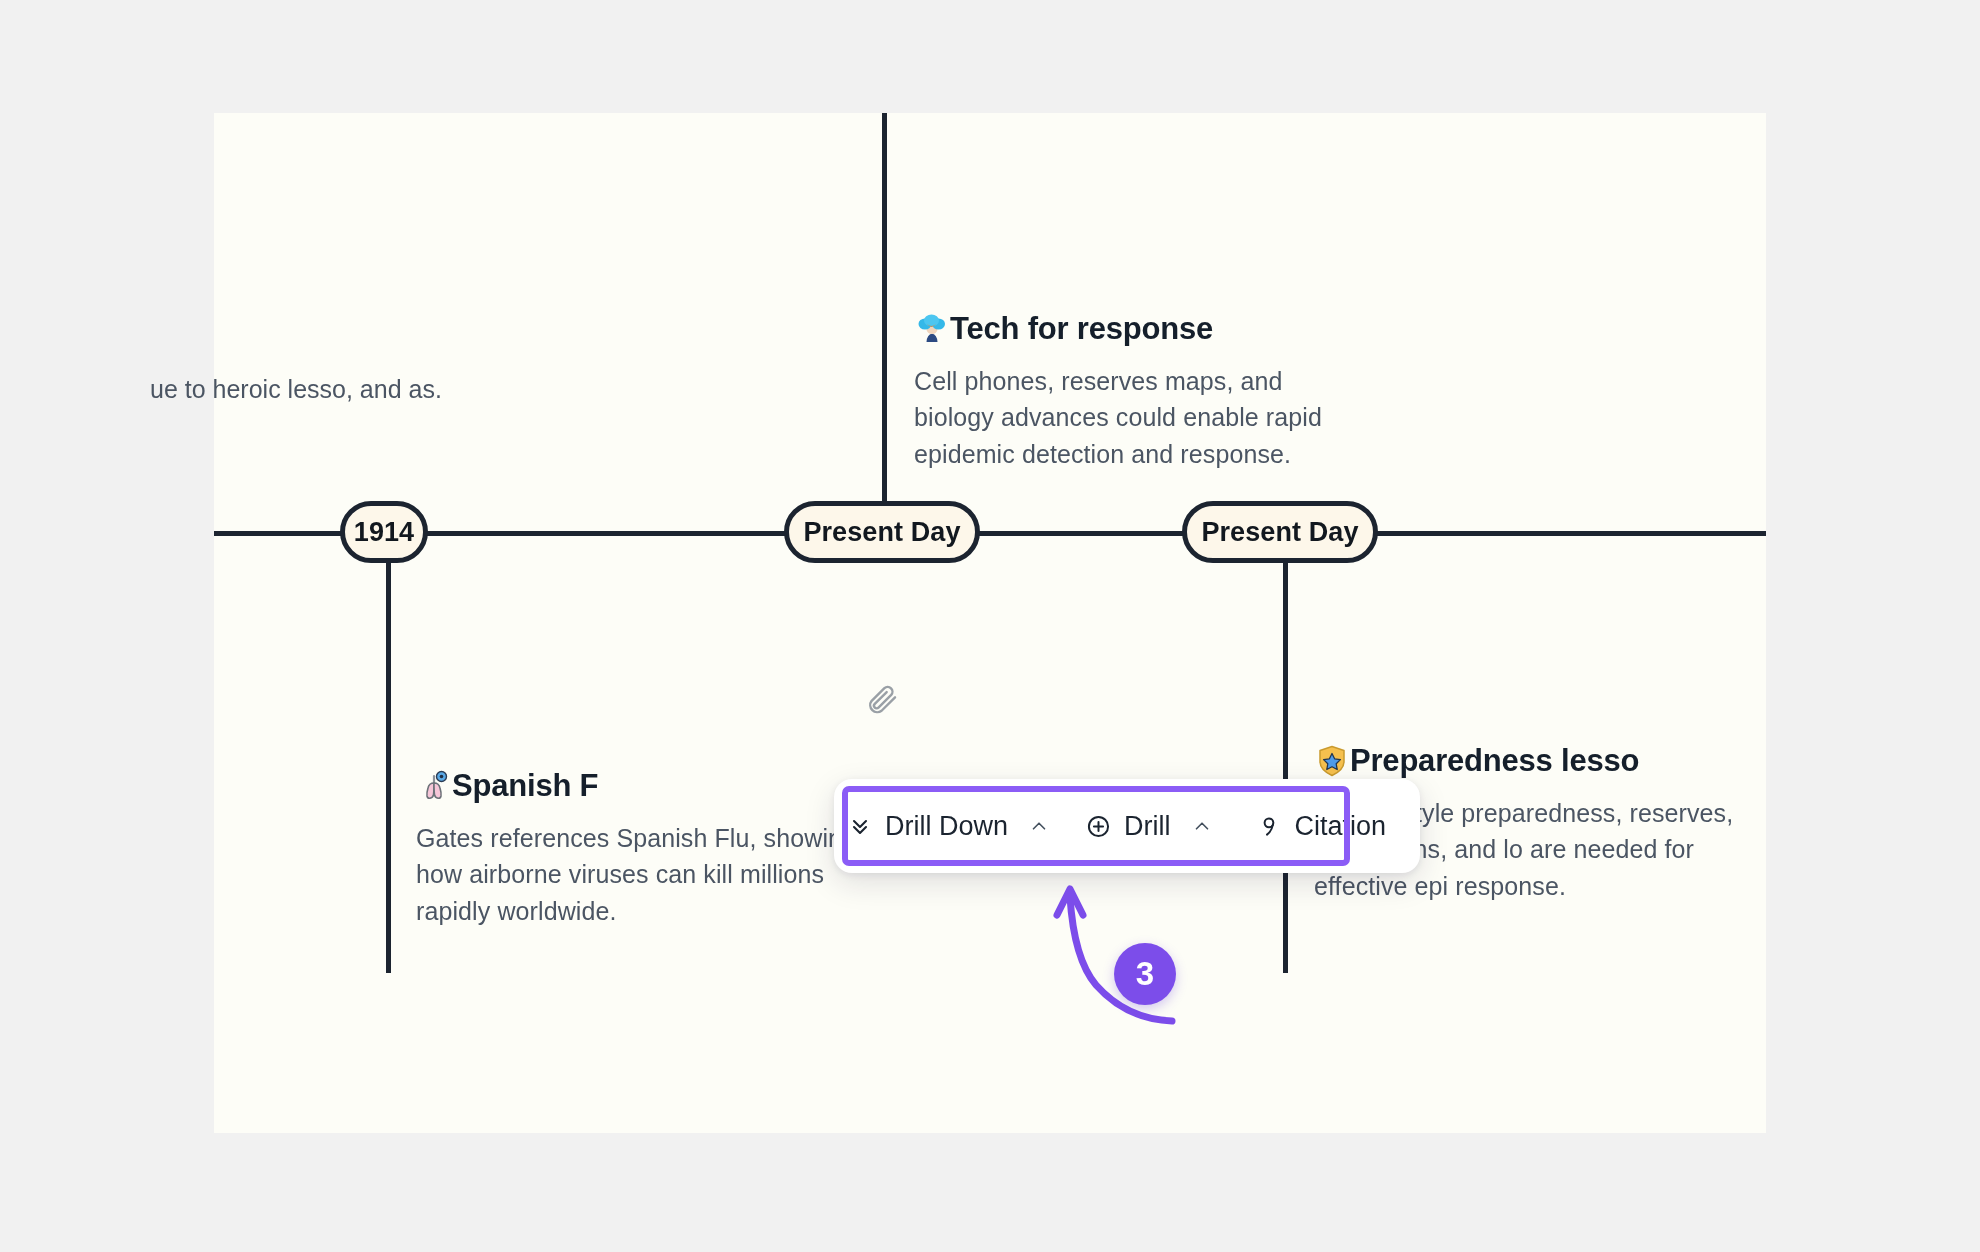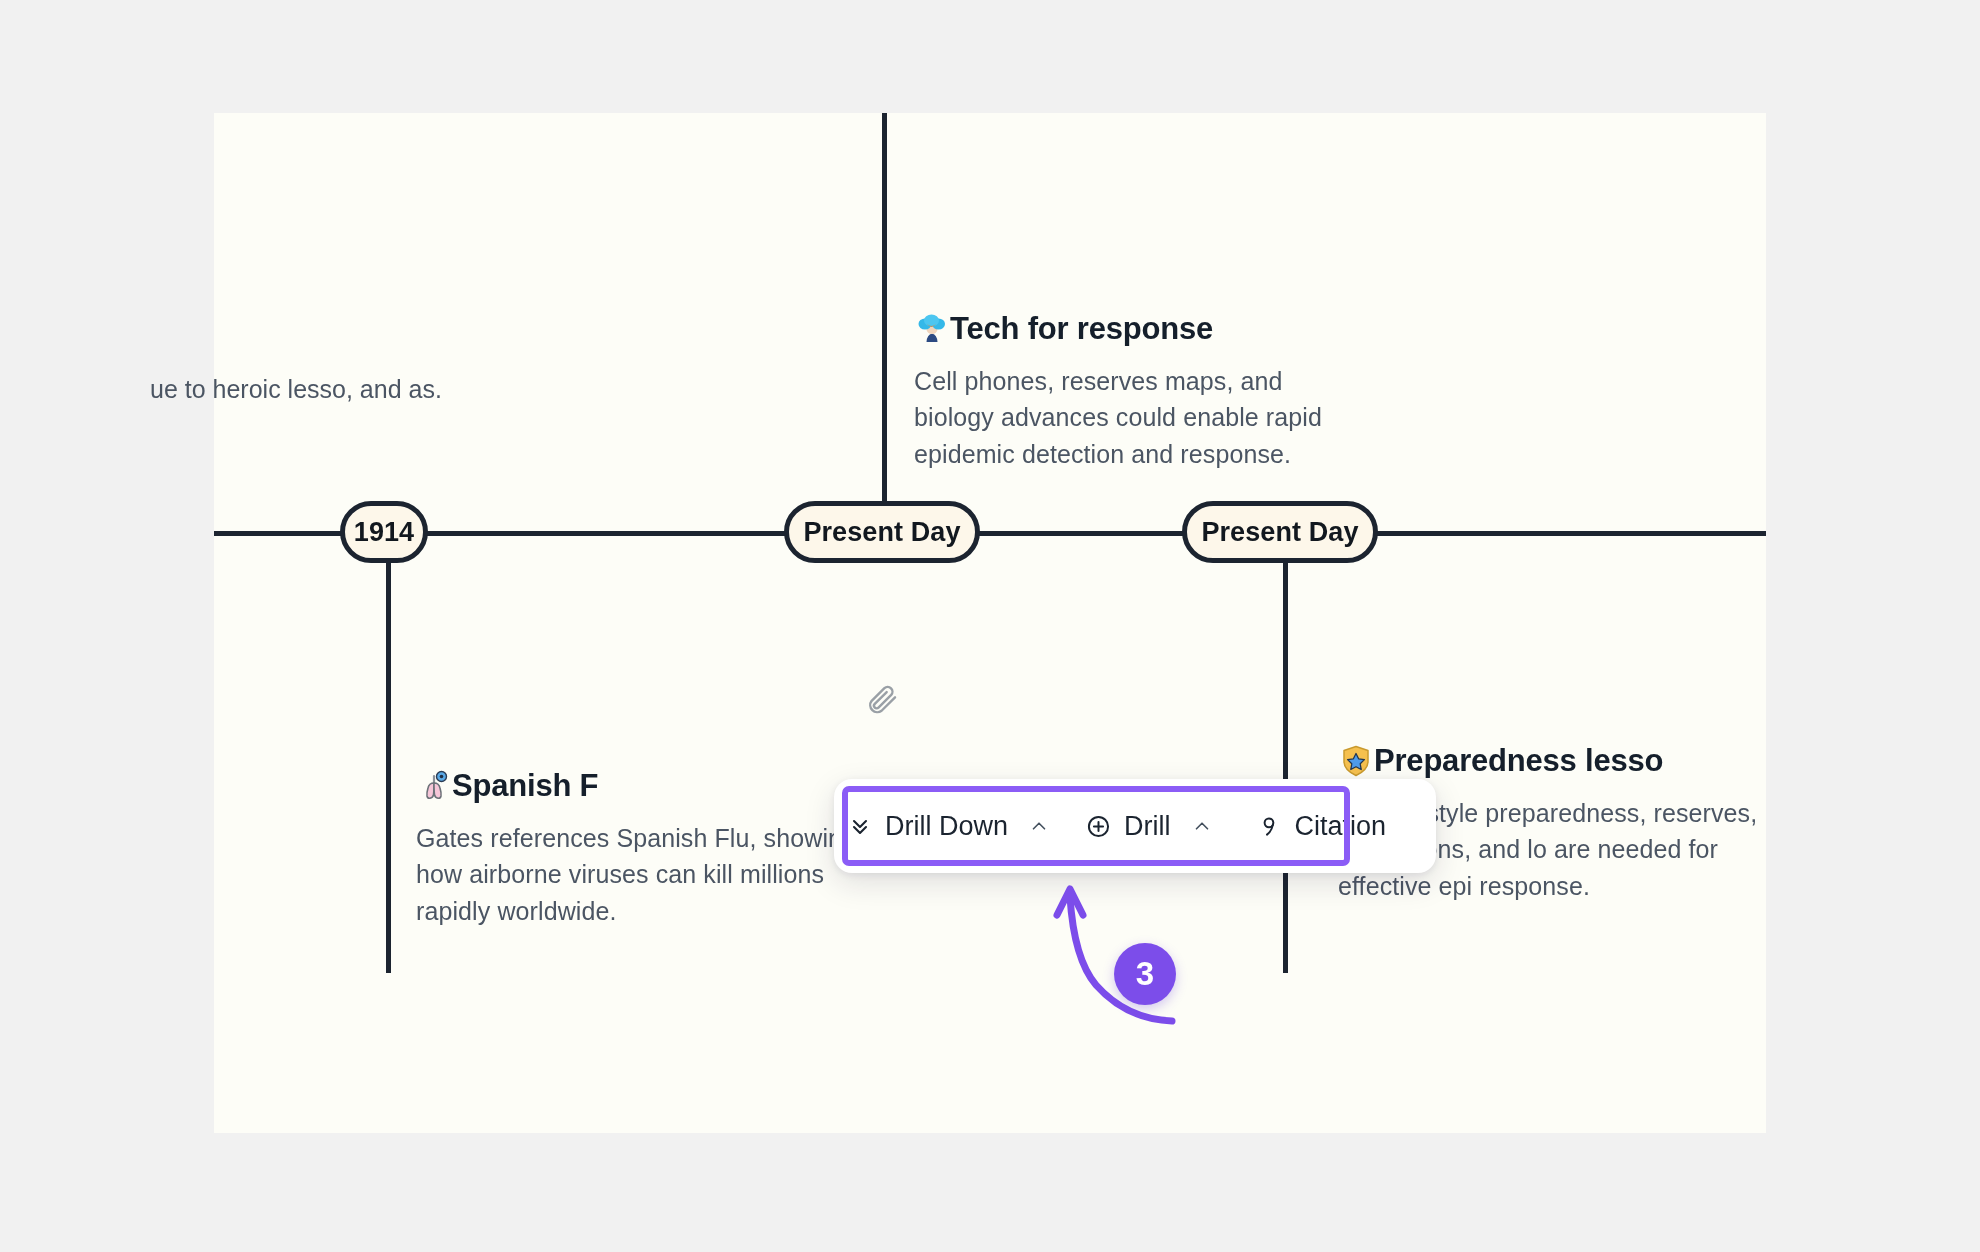--- a/index.html
+++ b/index.html
@@ -87,42 +87,42 @@
     color: #151f2b; letter-spacing: -0.2px;
     white-space: nowrap;
   }
   .card p {
     font-size: 25px; line-height: 1.45;
     color: #4b5563; letter-spacing: .1px;
   }
 
   .card.tech      { left: 700px; top: 198px;  width: 420px; }
   .card.flu       { left: 202px; top: 655px;  width: 460px; }
-  .card.prep      { left: 1100px; top: 630px; width: 460px; margin-left: 24px; }
+  .card.prep      { left: 1100px; top: 630px; width: 460px; }
 
   
   .clipped-left {
     position: absolute;
     left: -64px; top: 258px;
     width: 320px;
     font-size: 25px; line-height: 1.45;
     color: #4b5563;
   }
 
   
   .ai-toolbar {
     position: absolute;
     left: 620px; top: 666px;
     height: 94px;
     display: flex; align-items: center;
     background: #ffffff;
     border-radius: 18px;
     box-shadow: 0 10px 30px rgba(30,25,60,.13), 0 2px 7px rgba(30,25,60,.08);
     z-index: 20;
-    padding-right: 24px;
+    padding-right: 8px;
   }
   .ai-item {
     display: flex; align-items: center; gap: 13px;
     padding: 0 14px;
     height: 94px;
     font-size: 27px; color: #1b2430;
     white-space: nowrap;
     cursor: pointer;
   }
   .ai-item .gi { display: inline-flex; align-items: center; }

